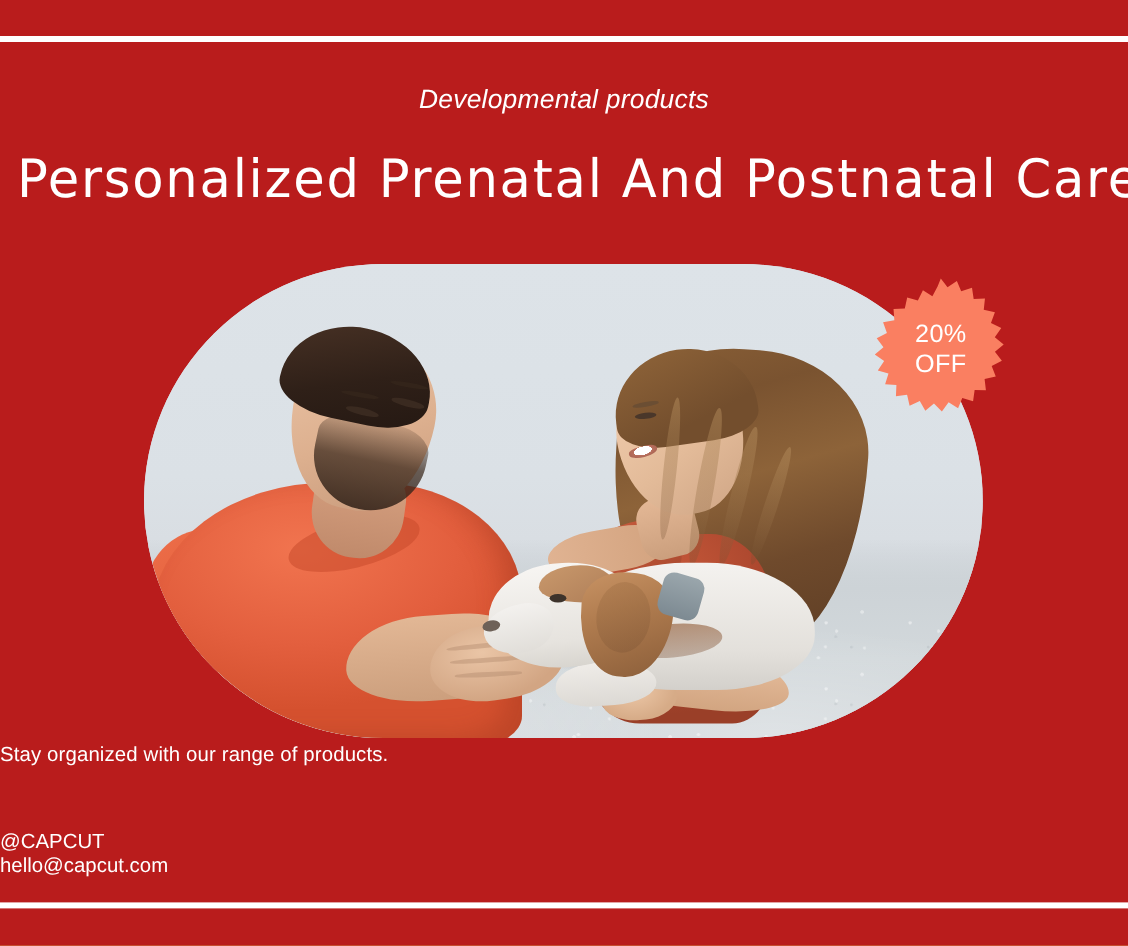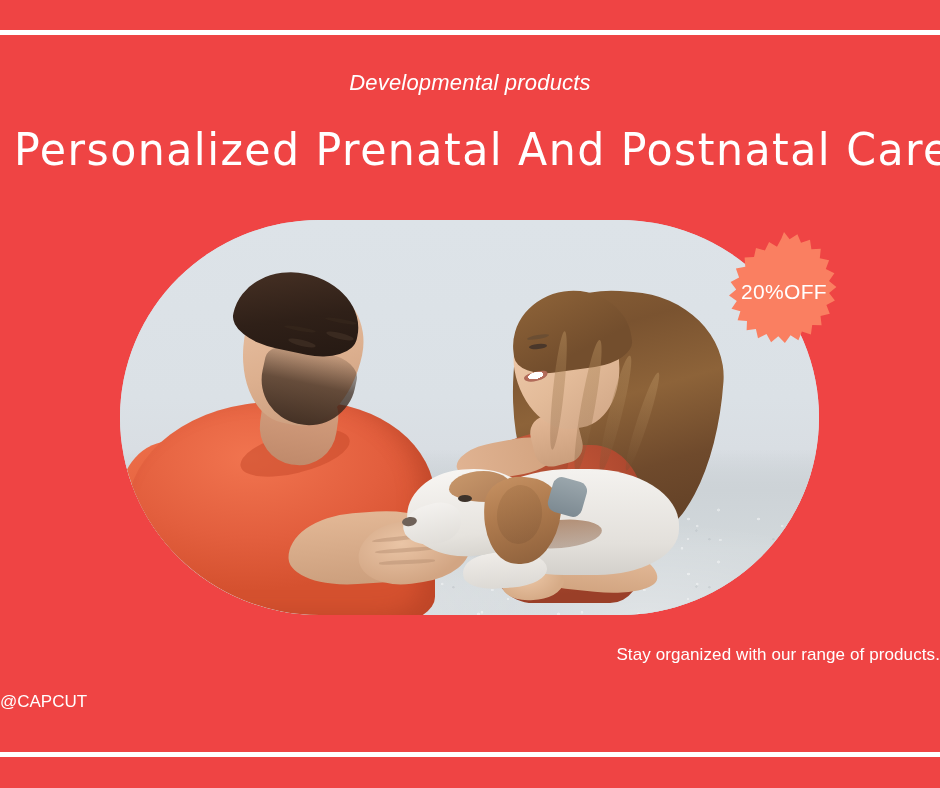--- a/index.html
+++ b/index.html
@@ -11,21 +11,21 @@
     height: 788px;
     overflow: hidden;
     font-family: "Liberation Sans", sans-serif;
     background: #d9974f;
   }
 
   #poster {
     position: relative;
     width: 940px;
     height: 788px;
-    background: #ef4444;
+    background: #b91c1c;
     overflow: hidden;
   }
 
   
   .rule {
     position: absolute;
     left: 0;
     width: 940px;
     height: 5px;
     background: #ffffff;
@@ -506,38 +506,38 @@
     height: 122px;
   }
   .badge svg { display: block; width: 122px; height: 122px; }
   .badge-text {
     position: absolute;
     left: 0;
     top: 0;
     width: 122px;
     height: 122px;
     display: flex;
-    flex-direction: row;
+    flex-direction: column;
     align-items: center;
     justify-content: center;
     color: #ffffff;
     font-family: "Liberation Sans", sans-serif;
     font-size: 21px;
     font-weight: 400;
     line-height: 25px;
     letter-spacing: 0.3px;
   }
 
   
   .tagline {
     position: absolute;
     left: 0;
-    top: 643px;
+    top: 617px;
     width: 940px;
-    text-align: right;
+    text-align: left;
     font-family: "Liberation Sans", sans-serif;
     font-size: 17px;
     font-weight: 400;
     color: #ffffff;
     line-height: 24px;
     letter-spacing: 0.1px;
   }
   .contact {
     position: absolute;
     left: 0;
@@ -623,17 +623,18 @@
     <div class="badge-text">
       <span>20%</span>
       <span>OFF</span>
     </div>
   </div>
 
   <div class="tagline">Stay organized with our range of products.</div>
 
   <div class="contact">
     <div>@CAPCUT</div>
+    <div>hello@capcut.com</div>
   </div>
 
   <div class="rule rule-bottom"></div>
 
 </div>
 
 </body></html>

